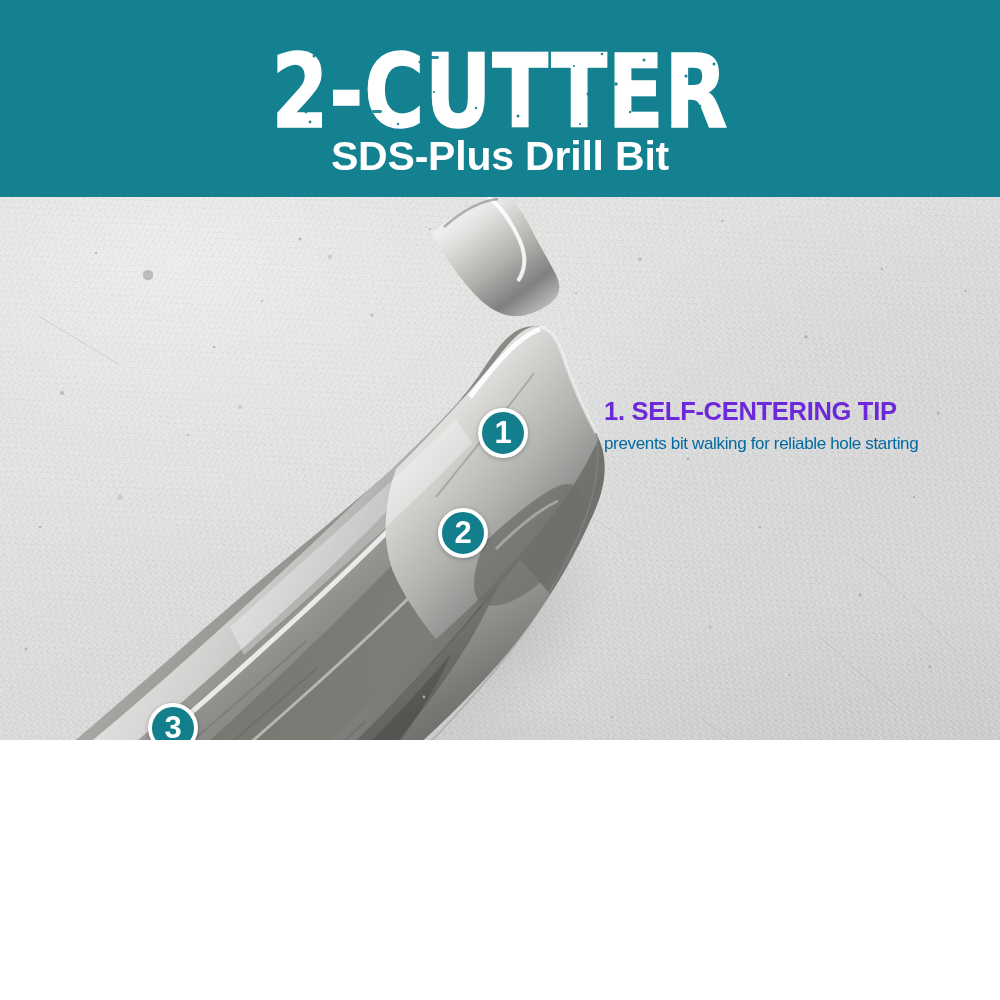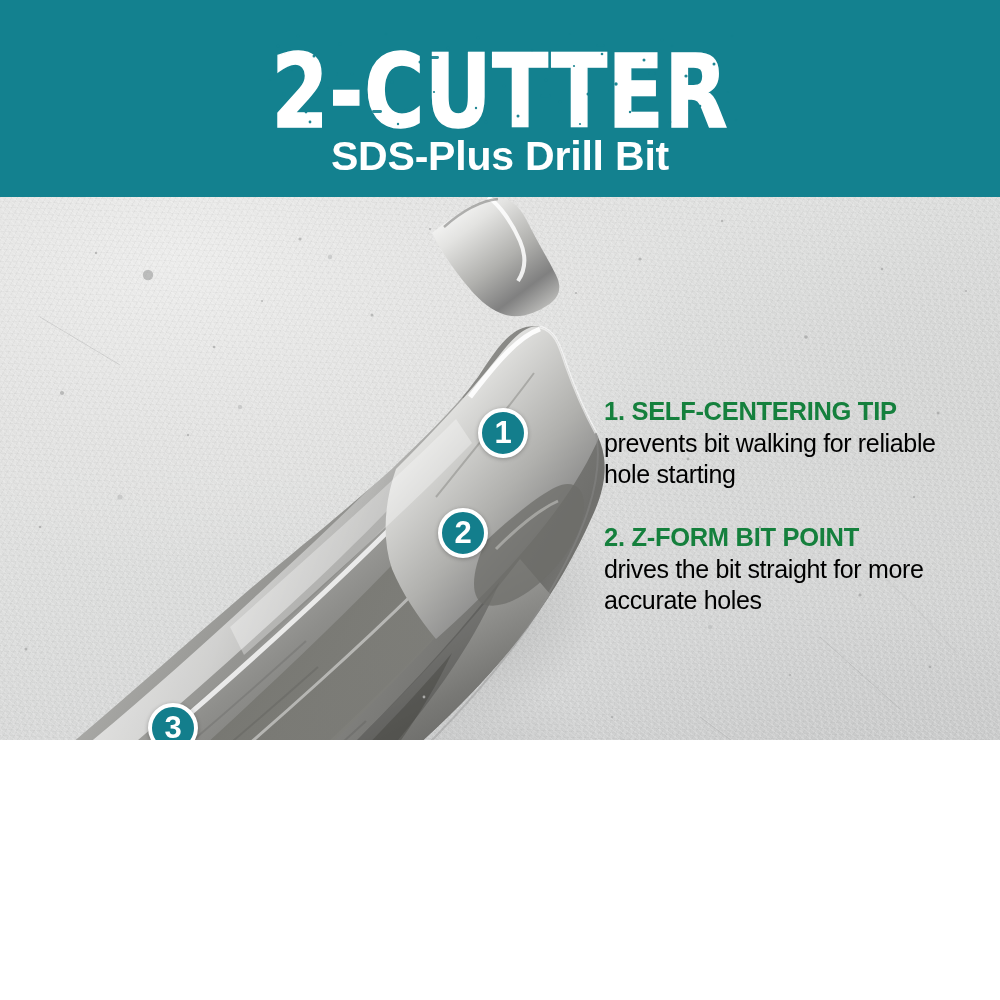--- a/index.html
+++ b/index.html
@@ -131,29 +131,29 @@
   
   .features {
     position: absolute;
     left: 604px; top: 396px;
     width: 352px;
     z-index: 7;
   }
   .feature { margin-bottom: 32px; }
   .feature:last-child { margin-bottom: 0; }
   .feature-title {
-    color: #15803d;
+    color: #6d28d9;
     font-weight: bold;
     font-size: 25.5px;
     line-height: 31px;
     letter-spacing: -0.3px;
   }
   .feature-desc {
-    color: #000000;
-    font-size: 25px;
+    color: #0369a1;
+    font-size: 17px;
     line-height: 31px;
     letter-spacing: -0.35px;
     margin-top: 1px;
   }
 </style>
 </head>
 <body>
 
 <div id="infographic">
 
@@ -487,19 +487,15 @@
 
   <div class="badge badge-1">1</div>
   <div class="badge badge-2">2</div>
   <div class="badge badge-3">3</div>
 
   <div class="features">
     <div class="feature">
       <div class="feature-title">1. SELF-CENTERING TIP</div>
       <div class="feature-desc">prevents bit walking for reliable hole starting</div>
     </div>
-    <div class="feature">
-      <div class="feature-title">2. Z-FORM BIT POINT</div>
-      <div class="feature-desc">drives the bit straight for more accurate holes</div>
-    </div>
   </div>
 
 </div>
 
 </body></html>

